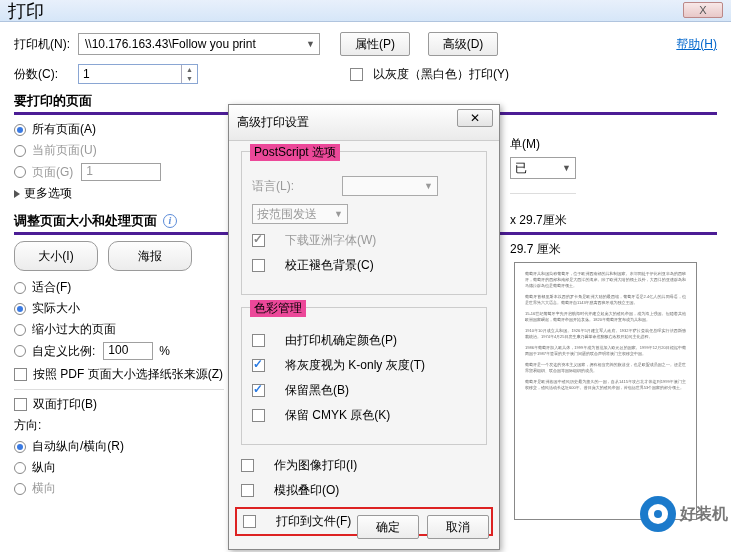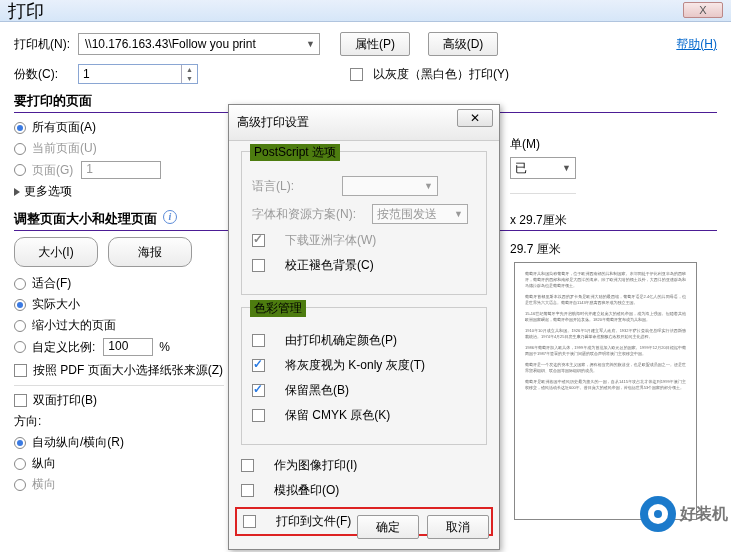--- a/index.html
+++ b/index.html
@@ -16,35 +16,35 @@
 .link { color: #0066cc; text-decoration: underline; cursor: pointer; }
 .spinner { border: 1px solid #8aa6d3; height: 20px; width: 120px; display: inline-flex; align-items: center; background: #fff; }
 .spinner-text { flex: 1; padding: 0 4px; }
 .spinner-arrows { width: 16px; height: 100%; border-left: 1px solid #aab; display: flex; flex-direction: column; }
 .spinner-arrows div { flex: 1; font-size: 7px; text-align: center; line-height: 9px; color: #666; }
 .chk { width: 13px; height: 13px; border: 1px solid #888; display: inline-block; vertical-align: middle; margin-right: 4px; background: #fff; position: relative; }
 .chk.checked:after { content: "✓"; position: absolute; top: -3px; left: 0; font-size: 12px; color: #2a7ae2; font-weight: bold; }
 .chk.checked-gray:after { content: "✓"; position: absolute; top: -3px; left: 0; font-size: 12px; color: #888; font-weight: bold; }
 .radio { width: 12px; height: 12px; border: 1px solid #888; border-radius: 50%; display: inline-block; vertical-align: middle; margin-right: 4px; background: #fff; position: relative; }
 .radio.sel:after { content: ""; position: absolute; width: 6px; height: 6px; background: #3a7ae2; border-radius: 50%; top: 2px; left: 2px; }
-.section-header { font-weight: bold; font-size: 13px; margin: 8px 0 6px 0; display: flex; align-items: flex-start; gap: 6px; border-bottom: 1px solid #4c1d95; padding-bottom: 2px;}
+.section-header { font-weight: bold; font-size: 13px; margin: 8px 0 6px 0; display: flex; align-items: center; gap: 6px; border-bottom: 3px solid #4c1d95; padding-bottom: 2px;}
 .leftcol { width: 210px; }
 .option { margin: 4px 0; display: flex; align-items: center; gap: 2px; }
 .disabled { color: #999; }
 .info-icon { display: inline-block; width: 14px; height: 14px; border: 1px solid #5b8bd8; border-radius: 50%; color: #5b8bd8; text-align: center; font-size: 10px; line-height: 12px; font-style: italic; font-family: serif; }
 .tri { display: inline-block; width: 0; height: 0; border-top: 4px solid transparent; border-bottom: 4px solid transparent; border-left: 6px solid #555; margin-right: 2px; }
 .bigbtn { min-width: 84px; height: 30px; line-height: 28px; background: linear-gradient(#fdfdfd,#ececec); border: 1px solid #9a9a9a; border-radius: 10px; text-align: center; cursor: pointer; }
 .input-small { border: 1px solid #a0a0a0; width: 50px; height: 18px; padding: 0 4px; background: #fff; }
 
 .subdialog { position: absolute; left: 228px; top: 104px; width: 272px; height: 446px; background: #f5f5f5; border: 1px solid #888; box-shadow: 2px 2px 6px rgba(0,0,0,0.3); }
 .subdialog .sd-title { height: 36px; background: linear-gradient(#fff,#eaeaea); border-bottom: 1px solid #ccc; display: flex; align-items: center; padding: 0 8px; position: relative; }
 .sd-close { position: absolute; right: 6px; top: 4px; width: 36px; height: 18px; border: 1px solid #999; background: linear-gradient(#fafafa,#e4e4e4); border-radius: 2px; text-align: center; line-height: 16px; font-family: sans-serif; cursor: pointer; }
 .sd-body { padding: 10px 12px; }
 .fieldset { border: 1px solid #ccc; padding: 24px 10px 12px 10px; margin-bottom: 12px; position: relative; }
-.fieldset .legend { position: absolute; top: -8px; left: 8px; background: #4d7c0f; padding: 0 4px; font-size: 12px; }
+.fieldset .legend { position: absolute; top: -8px; left: 8px; background: #ec4899; padding: 0 4px; font-size: 12px; }
 .fs-row { display: flex; align-items: center; gap: 16px; margin-bottom: 8px; }
 .fs-row .fslabel { width: auto; }
 .small-combo { border: 1px solid #aaa; background: #fafafa; height: 20px; display: inline-flex; align-items: center; padding: 0 4px; }
 .redbox { border: 2px solid #d22; padding: 4px 6px; margin: 0 -6px; }
 .sd-buttons { position: absolute; bottom: 10px; right: 10px; display: flex; gap: 8px; }
 
 .right-info { position: absolute; left: 510px; top: 136px; font-size: 12px; }
 .right-info .combo2 { border: 1px solid #a0a0a0; height: 22px; width: 66px; display: inline-flex; align-items: center; background: #fff; padding: 0 4px; }
 .preview { position: absolute; left: 514px; top: 262px; width: 183px; height: 258px; border: 1px solid #888; background: #fff; padding: 8px 10px; font-size: 4px; line-height: 6px; color: #666; overflow: hidden; }
 .preview p { margin-bottom: 5px; text-align: justify; }
@@ -205,21 +205,20 @@
       <div class="legend">PostScript 选项</div>
       <div class="fs-row disabled">
         <span class="fslabel">语言(L):</span>
         <span style="width:16px"></span>
         <div class="small-combo" style="width:96px;">
           <span></span>
           <span style="margin-left:auto;font-size:9px;color:#999;">▼</span>
         </div>
       </div>
       <div class="fs-row disabled">
-        <span class="fslabel">字体和资源方案(N):</span>
         <div class="small-combo" style="width:96px;text-align:right;">
           <span>按范围发送</span>
           <span style="margin-left:auto;font-size:9px;color:#999;">▼</span>
         </div>
       </div>
       <div class="fs-row disabled">
         <span class="chk checked-gray"></span>
         <span>下载亚洲字体(W)</span>
       </div>
       <div class="fs-row">

